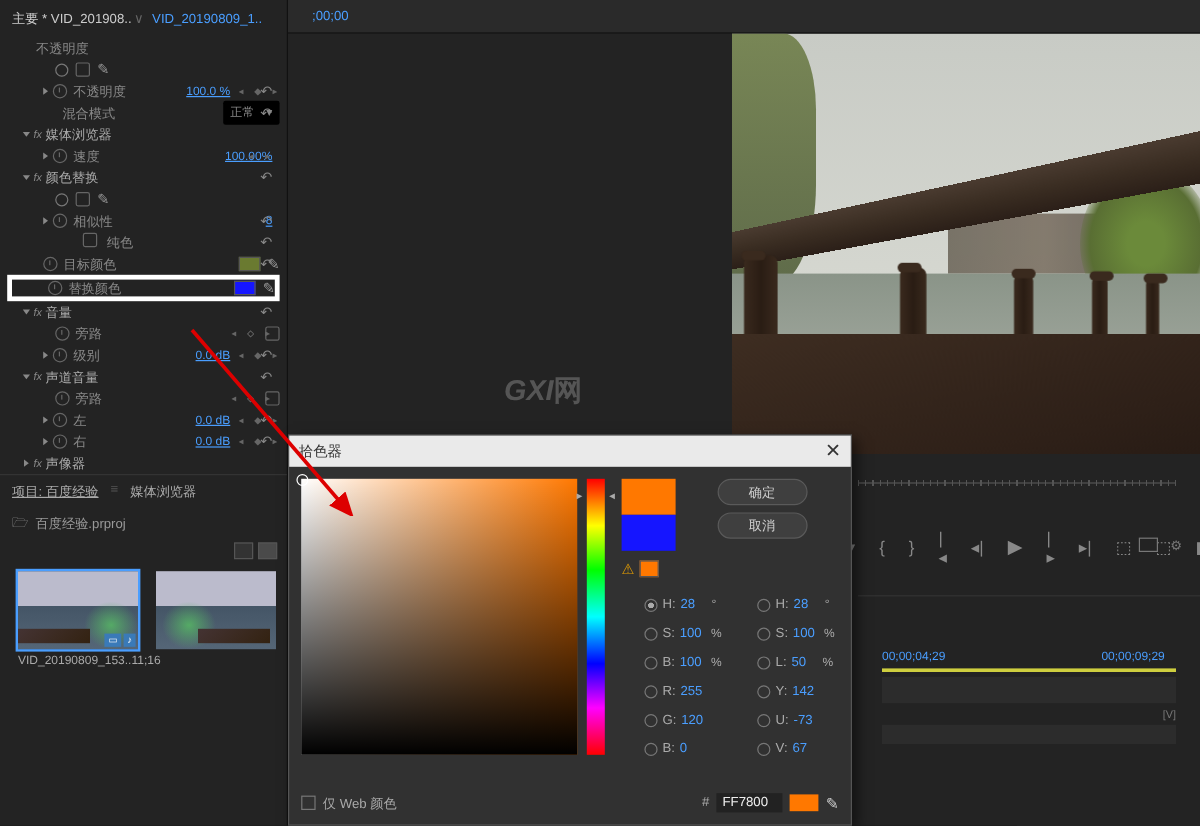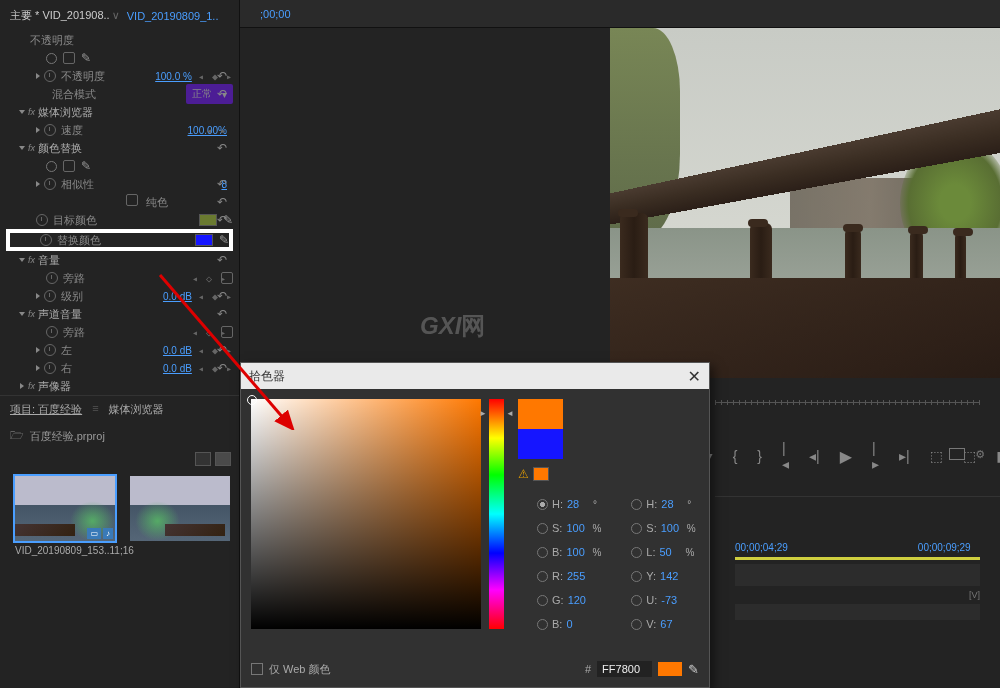--- a/index.html
+++ b/index.html
@@ -20,21 +20,21 @@
   .tw { display: inline-block; width: 0; height: 0; border-left: 4px solid #888; border-top: 3px solid transparent; border-bottom: 3px solid transparent; margin-right: 4px; transform: rotate(90deg); }
   .fx-badge { display: inline-block; font-size: 9px; font-style: italic; color: #888; margin-right: 3px; }
   .stopwatch { display: inline-block; width: 12px; height: 12px; border: 1px solid #666; border-radius: 50%; position: relative; margin-right: 5px; }
   .stopwatch::after { content: ""; position: absolute; left: 4px; top: 2px; width: 1px; height: 4px; background: #666; }
   .checkbox-sm { display: inline-block; width: 12px; height: 12px; border: 1px solid #666; border-radius: 2px; }
   .eyedropper-sm { display: inline-block; color: #999; font-size: 12px; }
   .arrow-set { font-family: monospace; letter-spacing: 1px; color: #666; font-size: 10px; }
   .reset-btn { color: #888; font-size: 12px; margin-right: 2px; }
   .swatch-sm { display: inline-block; width: 18px; height: 12px; border: 1px solid #555; }
   .highlight-box { border: 4px solid #ffffff; }
-  .combo { display: inline-flex; align-items: center; background: #4c1d95; padding: 3px 6px; font-size: 10px; border-radius: 2px; }
+  .combo { display: inline-flex; align-items: center; background: #000000; padding: 3px 6px; font-size: 10px; border-radius: 2px; }
   
   .timecode-footer { padding: 8px 10px; color: #4a9eff; font-size: 11px; border-top: 1px solid #333; margin-top: 6px; }
   
   .project-section { border-top: 1px solid #333; }
   .project-tabs { display: flex; padding: 6px 10px; gap: 10px; font-size: 11px; color: #aaa; }
   .project-tabs span:first-child { text-decoration: underline; }
   .project-path { padding: 4px 10px; display: flex; align-items: center; gap: 6px; }
   .project-path .icon { color: #999; }
   .view-controls { display: flex; justify-content: flex-end; padding: 2px 8px; gap: 4px; }
   .view-btn { width: 16px; height: 14px; border: 1px solid #555; background: #333; }
@@ -184,21 +184,21 @@
       </div>
     <div class="prop-row" style="padding-left:30px;">
         <span class="tw" style="transform:none;"></span>
         <span class="stopwatch"></span>
         <span class="prop-label">相似性</span>
         <span class="prop-val">8</span>
         <span class="reset-btn" style="position:absolute;right:4px;">↶</span>
       </div>
     <div class="prop-row" style="padding-left:46px;">
         <span class="stopwatch" style="visibility:hidden;"></span>
-        <span class="prop-label" style="text-align:center;margin-right:8px;"><span class="checkbox-sm" style="margin-right:8px;"></span><span>纯色</span></span>
+        <span class="prop-label" style="text-align:left;margin-right:8px;"><span class="checkbox-sm" style="margin-right:8px;"></span><span>纯色</span></span>
         <span class="reset-btn" style="position:absolute;right:4px;">↶</span>
       </div>
     <div class="prop-row" style="padding-left:30px;">
         <span class="stopwatch"></span>
         <span class="prop-label">目标颜色</span>
         <span class="swatch-sm" style="background:#6a7a30;"></span>
         <span class="eyedropper-sm" style="margin-left:6px;">✎</span>
         <span class="reset-btn" style="position:absolute;right:4px;">↶</span>
       </div>
     <div class="prop-row highlight-box" style="padding-left:30px;height:22px;">
@@ -368,20 +368,26 @@
     <div class="cp-gradient"></div>
     <div class="cp-hue"></div>
     <div class="cp-swatches">
       <div class="cp-sw-new"></div>
       <div class="cp-sw-old"></div>
       <div class="cp-warn">
           <span class="cp-warn-icon">⚠</span>
           <div class="cp-warn-sw"></div>
         </div>
     </div>
+    <div class="cp-right">
+      <div class="cp-buttons">
+        <div class="cp-btn">确定</div>
+        <div class="cp-btn">取消</div>
+      </div>
+    </div>
   </div>
   <div style="position:absolute;left:296px;top:135px;display:flex;gap:30px;">
     <div class="cp-col">
       <div class="cp-field">
           <span class="cp-radio on"></span>
           <span class="cp-field-label">H:</span>
           <span class="cp-field-val">28</span>
           <span class="cp-field-unit">°</span>
         </div>
       <div class="cp-field">

